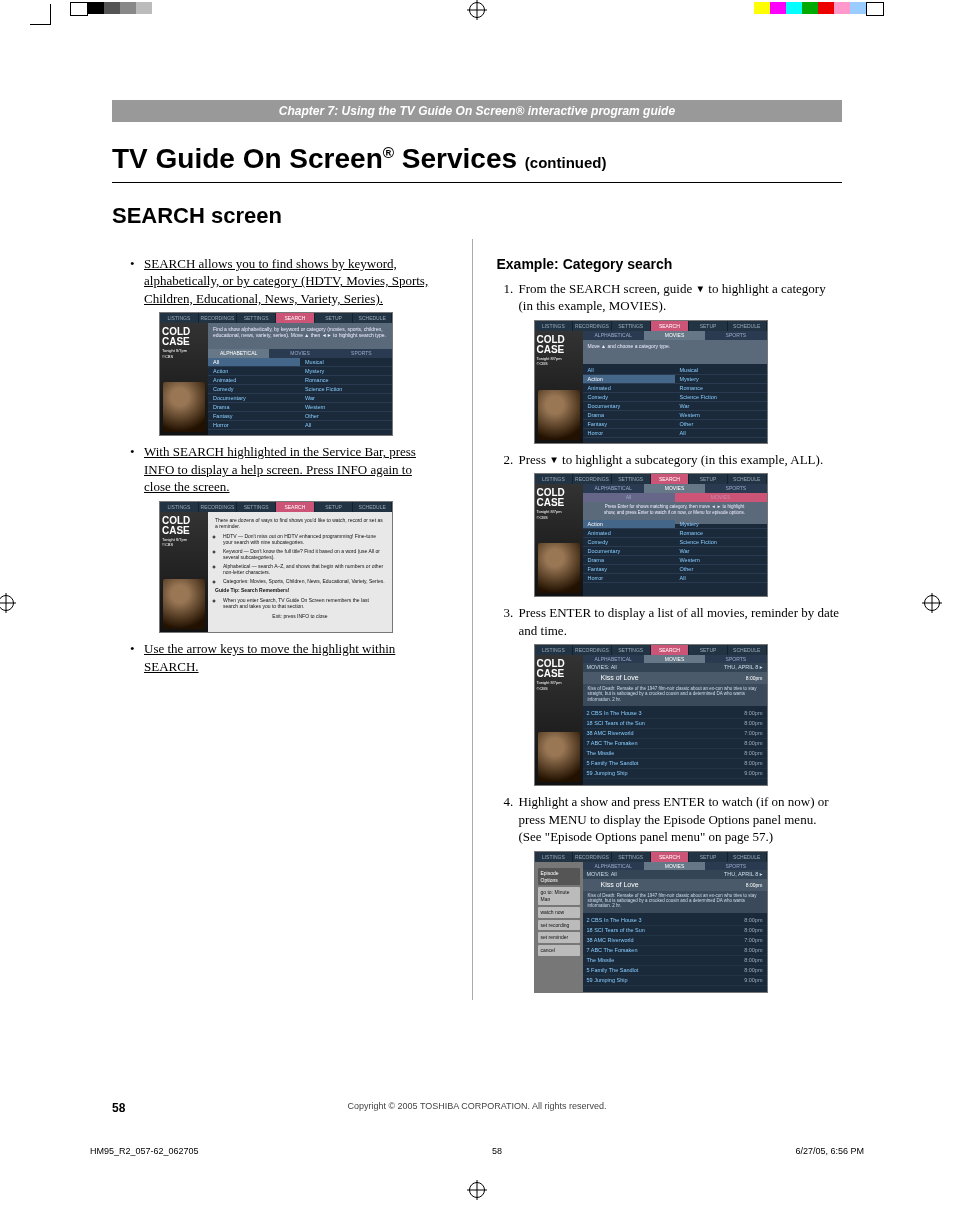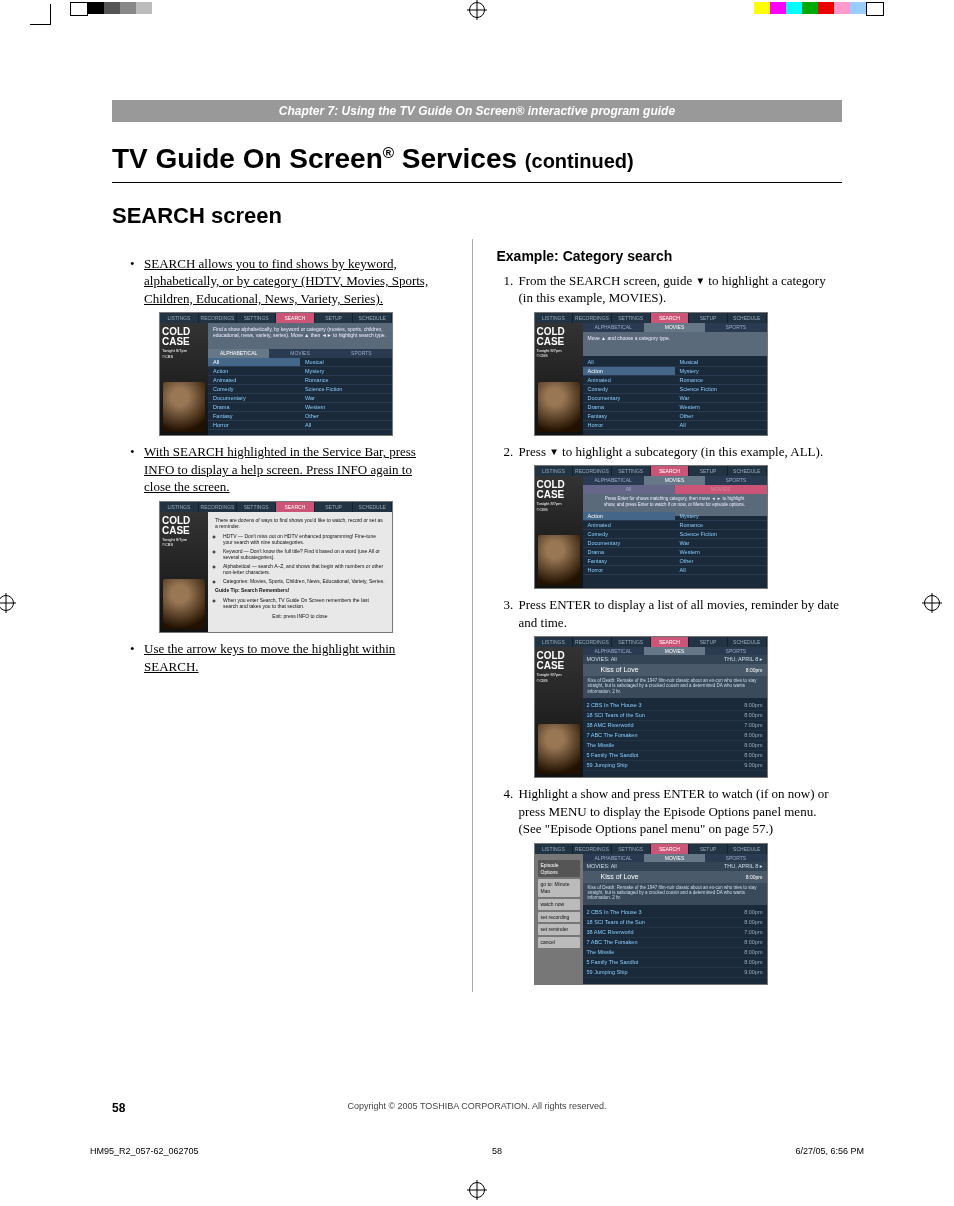--- a/index.html
+++ b/index.html
@@ -48,21 +48,21 @@
   }
   h1.title {
     font-family: Arial, Helvetica, sans-serif;
     font-weight: bold;
     font-size: 28px;
     margin: 0 0 2px 0;
     padding-bottom: 4px;
     border-bottom: 1px solid #000;
   }
   h1.title sup { font-size: 0.55em; vertical-align: super;}
-  h1.title .cont { font-size: 20px; font-weight: bold;}
+  h1.title .cont { font-size: 15px; font-weight: bold;}
   h2.section {
     font-family: Arial, Helvetica, sans-serif;
     font-weight: bold;
     font-size: 22px;
     margin: 18px 0 8px 0;
   }
   .columns {
     display: flex;
     gap: 26px;
   }
@@ -71,21 +71,21 @@
   ul.bullets { list-style: none; padding: 0; margin: 16px; text-decoration: underline;}
   ul.bullets > li { position: relative; padding-left: 16px; margin-bottom: 6px;}
   ul.bullets > li::before { content: "•"; position: absolute; left: 2px; top: 0;}
   ol.steps { padding-left: 20px; margin: 4px 0 0 0;}
   ol.steps > li { margin-bottom: 6px; padding-left: 2px;}
   .tri { font-size: 0.75em; display:inline-block; vertical-align: middle; position:relative; top:-1px;}
   h3.example {
     font-family: Arial, Helvetica, sans-serif;
     font-weight: bold;
     font-size: 14px;
-    margin: 8px 0 6px 0;
+    margin: 16px 0 6px 0;
   }
   .screenshot {
     width: 232px;
     height: 122px;
     background: #1a2a3a;
     margin: 6px 0 8px 16px;
     position: relative;
     box-shadow: 0 0 0 1px #777;
     font-family: Arial, Helvetica, sans-serif;
   }

